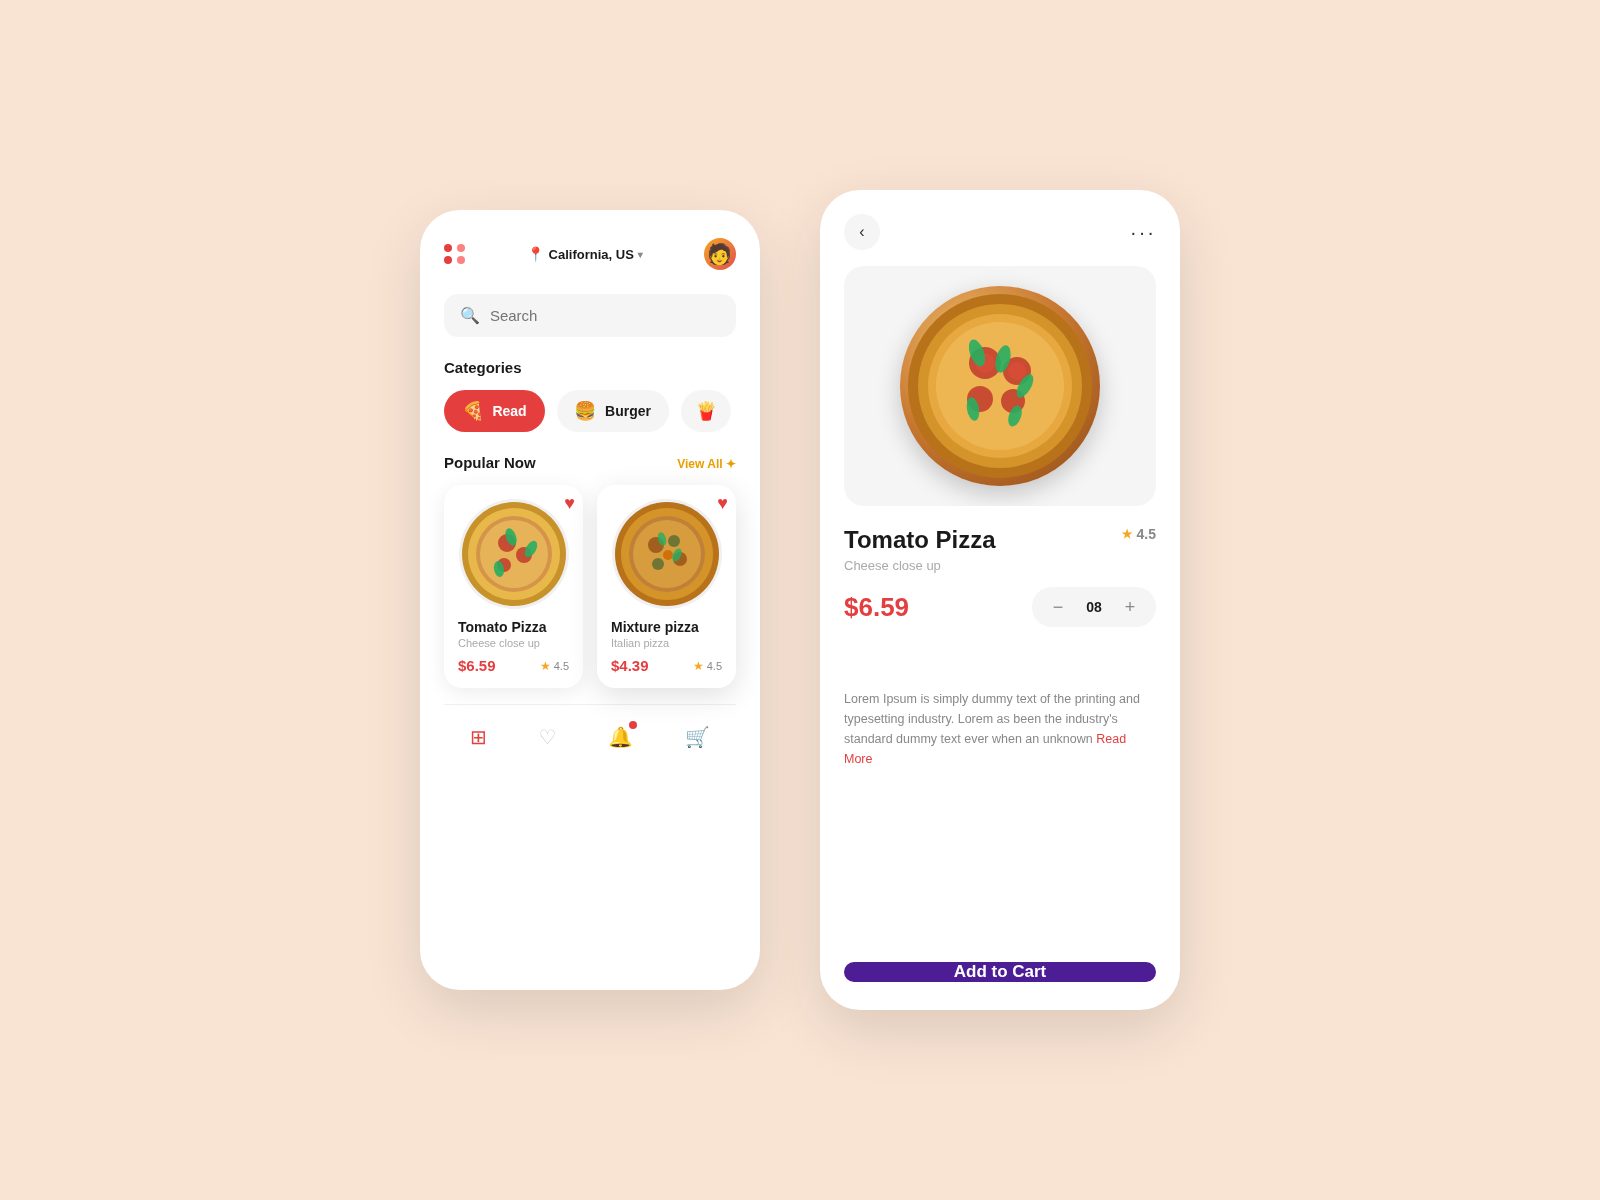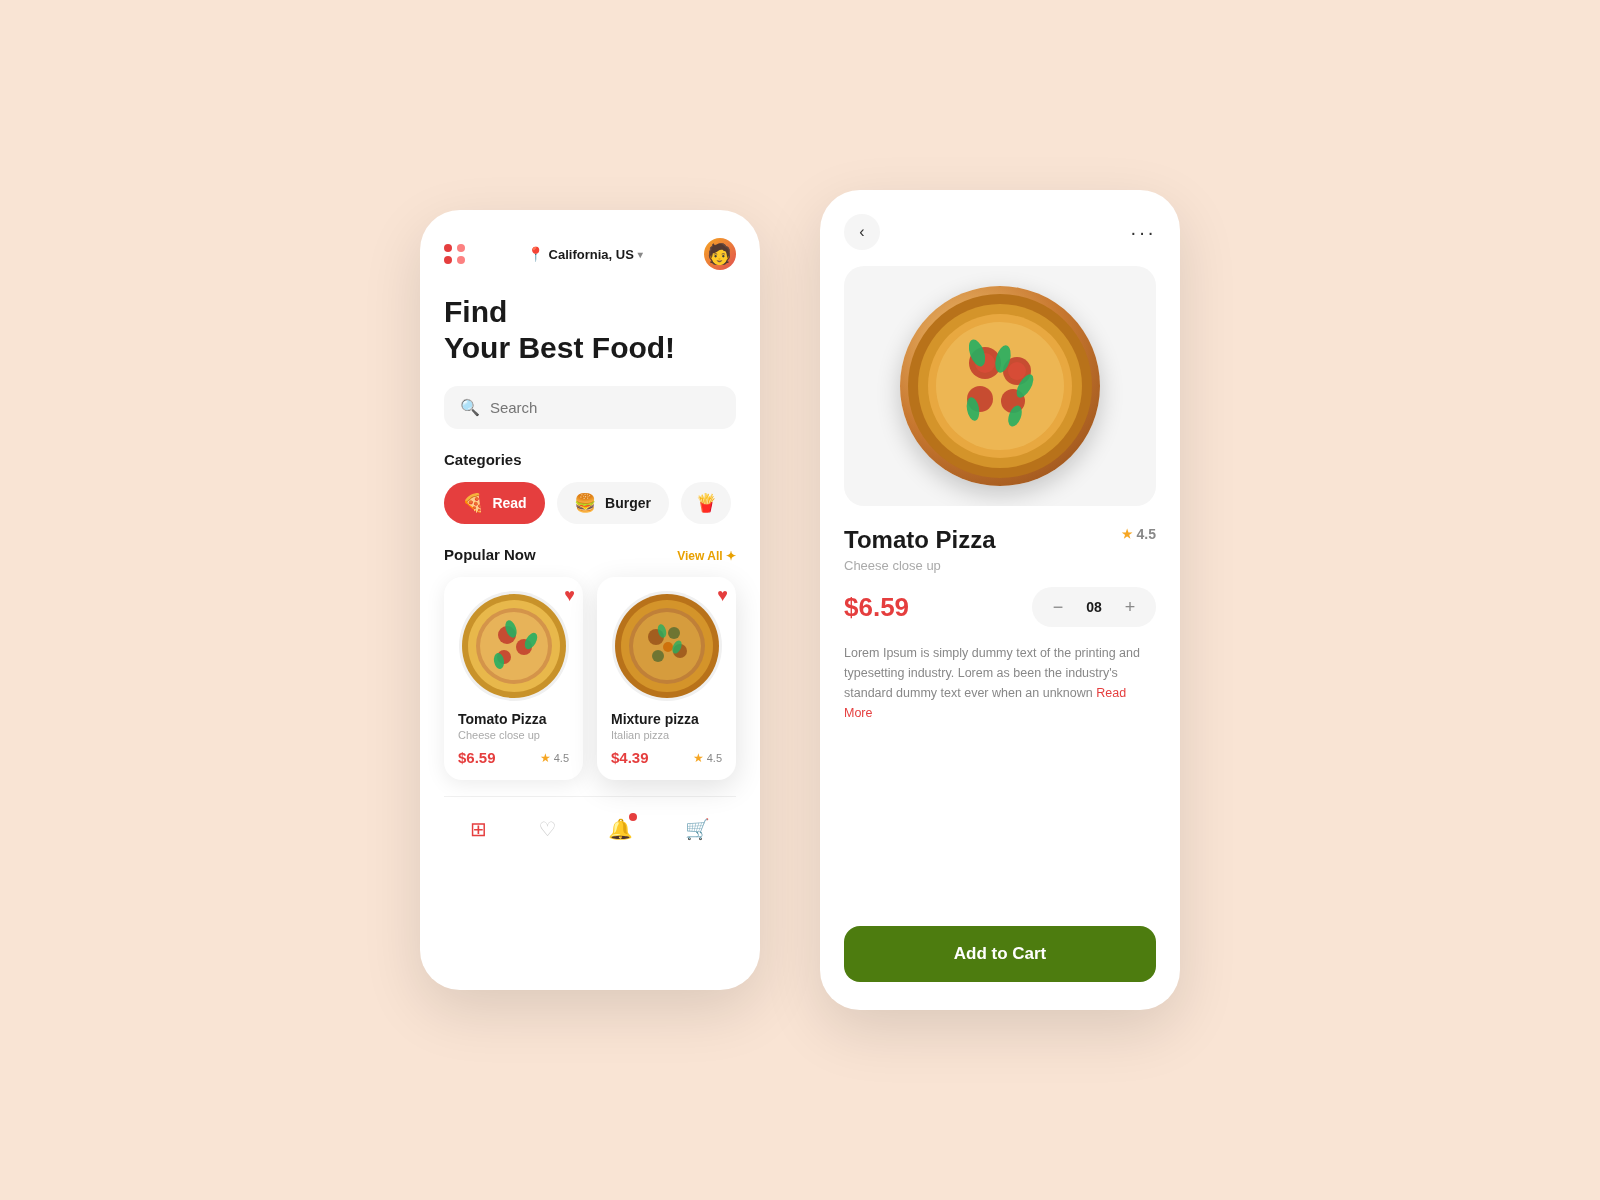--- a/index.html
+++ b/index.html
@@ -410,34 +410,34 @@
       min-width: 20px;
       text-align: center;
     }
 
     .description-text {
       font-size: 12.5px;
       color: #888;
       line-height: 1.6;
       margin-bottom: 20px;
       flex: 1;
+      margin-top: 46px;
     }
 
     .read-more {
       color: #e53e3e;
       cursor: pointer;
       font-size: 12.5px;
     }
 
     .add-to-cart-btn {
-      background: #4d7c0f;
+      background: #4c1d95;
       color: #fff;
       border: none;
       border-radius: 16px;
-      padding: 18px;
       font-size: 17px;
       font-weight: 700;
       width: 100%;
       cursor: pointer;
       text-align: center;
       margin-top: auto;
     }
 
     
     .second-card {
@@ -462,26 +462,20 @@
       <div class="location-btn">
         <span class="location-pin">📍</span>
         <span>California, US</span>
         <span class="chevron-down">▾</span>
       </div>
       <div class="avatar">
         <span style="font-size:20px;">🧑</span>
       </div>
     </div>
 
-    <div class="hero-text">
-      <h1>
-        <span>Find</span><br>
-        <span>Your Best Food!</span>
-      </h1>
-    </div>
 
     <div class="search-bar">
       <span class="search-icon">🔍</span>
       <input class="search-input" type="text" placeholder="Search" style="">
     </div>
 
     <div class="section-title">Categories</div>
     <div class="categories">
       <button class="category-btn active">
         <span class="category-icon">🍕</span>

